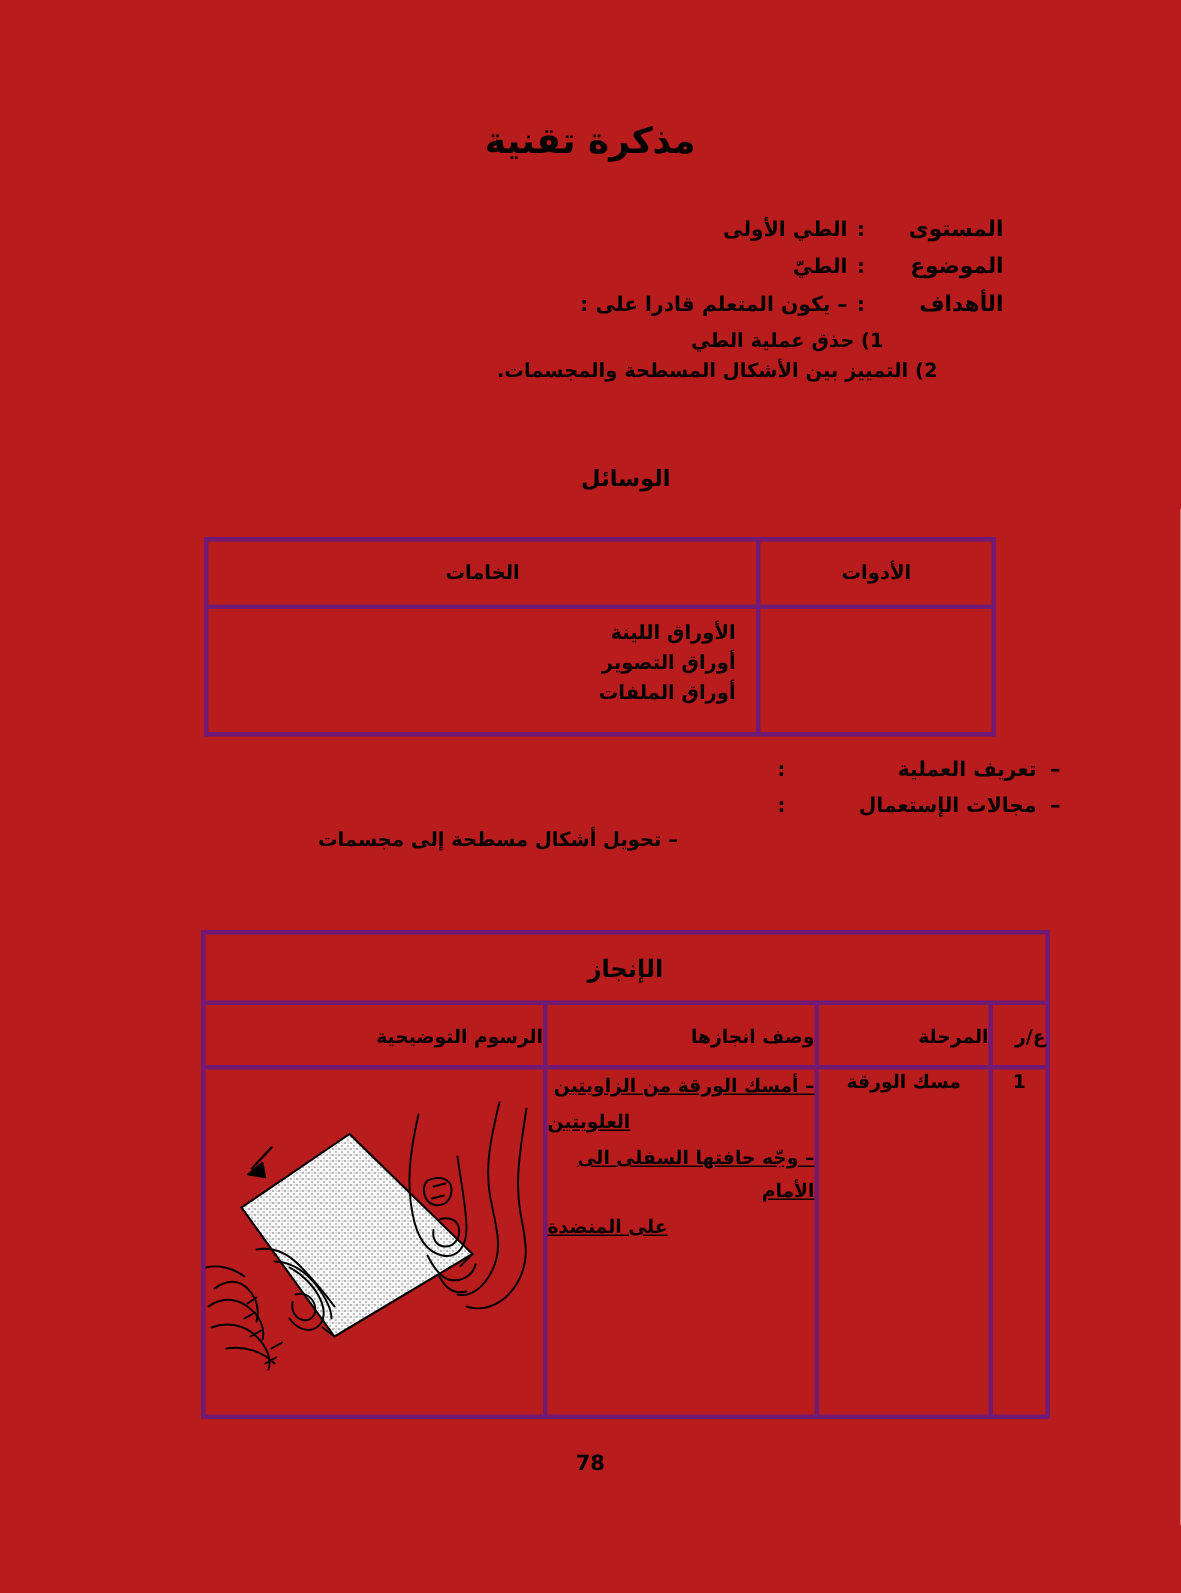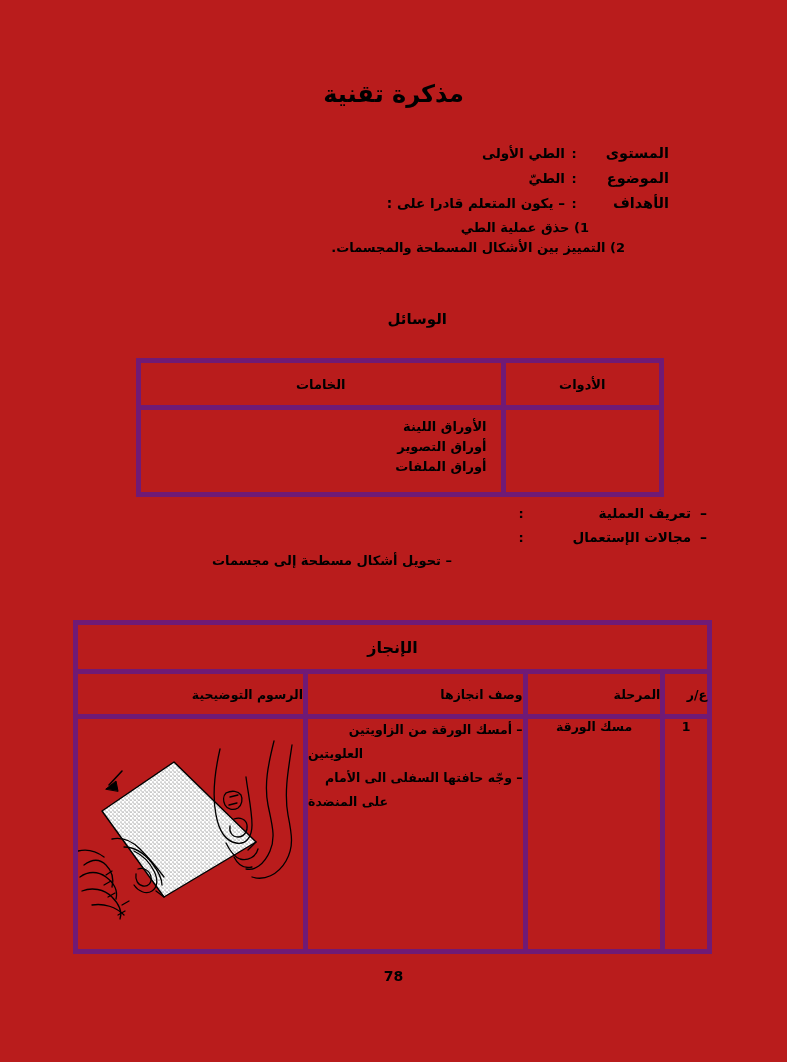--- a/index.html
+++ b/index.html
@@ -97,21 +97,21 @@
   
   table {
     border-collapse: collapse;
     direction: rtl;
   }
   .tbl {
     position: absolute;
     border: 2px solid #000;
   }
   .tbl td, .tbl th {
-    border: 5px solid #701a75;
+    border: 3px solid #701a75;
     padding: 0;
     font-weight: 600;
   }
 
   
   #materials-table {
     top: 358px;
     right: 123px;
     width: 528px;
   }
@@ -184,22 +184,22 @@
   }
   .usage-item {
     font-size: 13px;
     font-weight: 600;
     margin-bottom: 6px;
   }
 
   
   #execution-table {
     top: 620px;
-    right: 75px;
-    width: 639px;
+    right: 87px;
+    width: 566px;
   }
   #execution-table .exec-title td {
     height: 44px;
     text-align: center;
     vertical-align: middle;
     font-size: 16px;
     font-weight: 700;
     letter-spacing: 1px;
     border-bottom: 2px solid #000;
   }
@@ -233,21 +233,21 @@
     font-size: 12.5px;
     font-weight: 600;
   }
   .cell-desc {
     padding: 9px 14px 0 10px;
     text-align: right;
     line-height: 1.75;
     font-size: 12.5px;
     font-weight: 600;
   }
-  .desc-line { margin-bottom: 2px; }
+  .desc-line { margin-bottom: 2px; text-decoration: underline; }
   .desc-line.cont { text-align: left; }
 
   .cell-draw {
     padding: 0;
     position: relative;
   }
   .drawing {
     position: relative;
     width: 100%;
     height: 225px;

